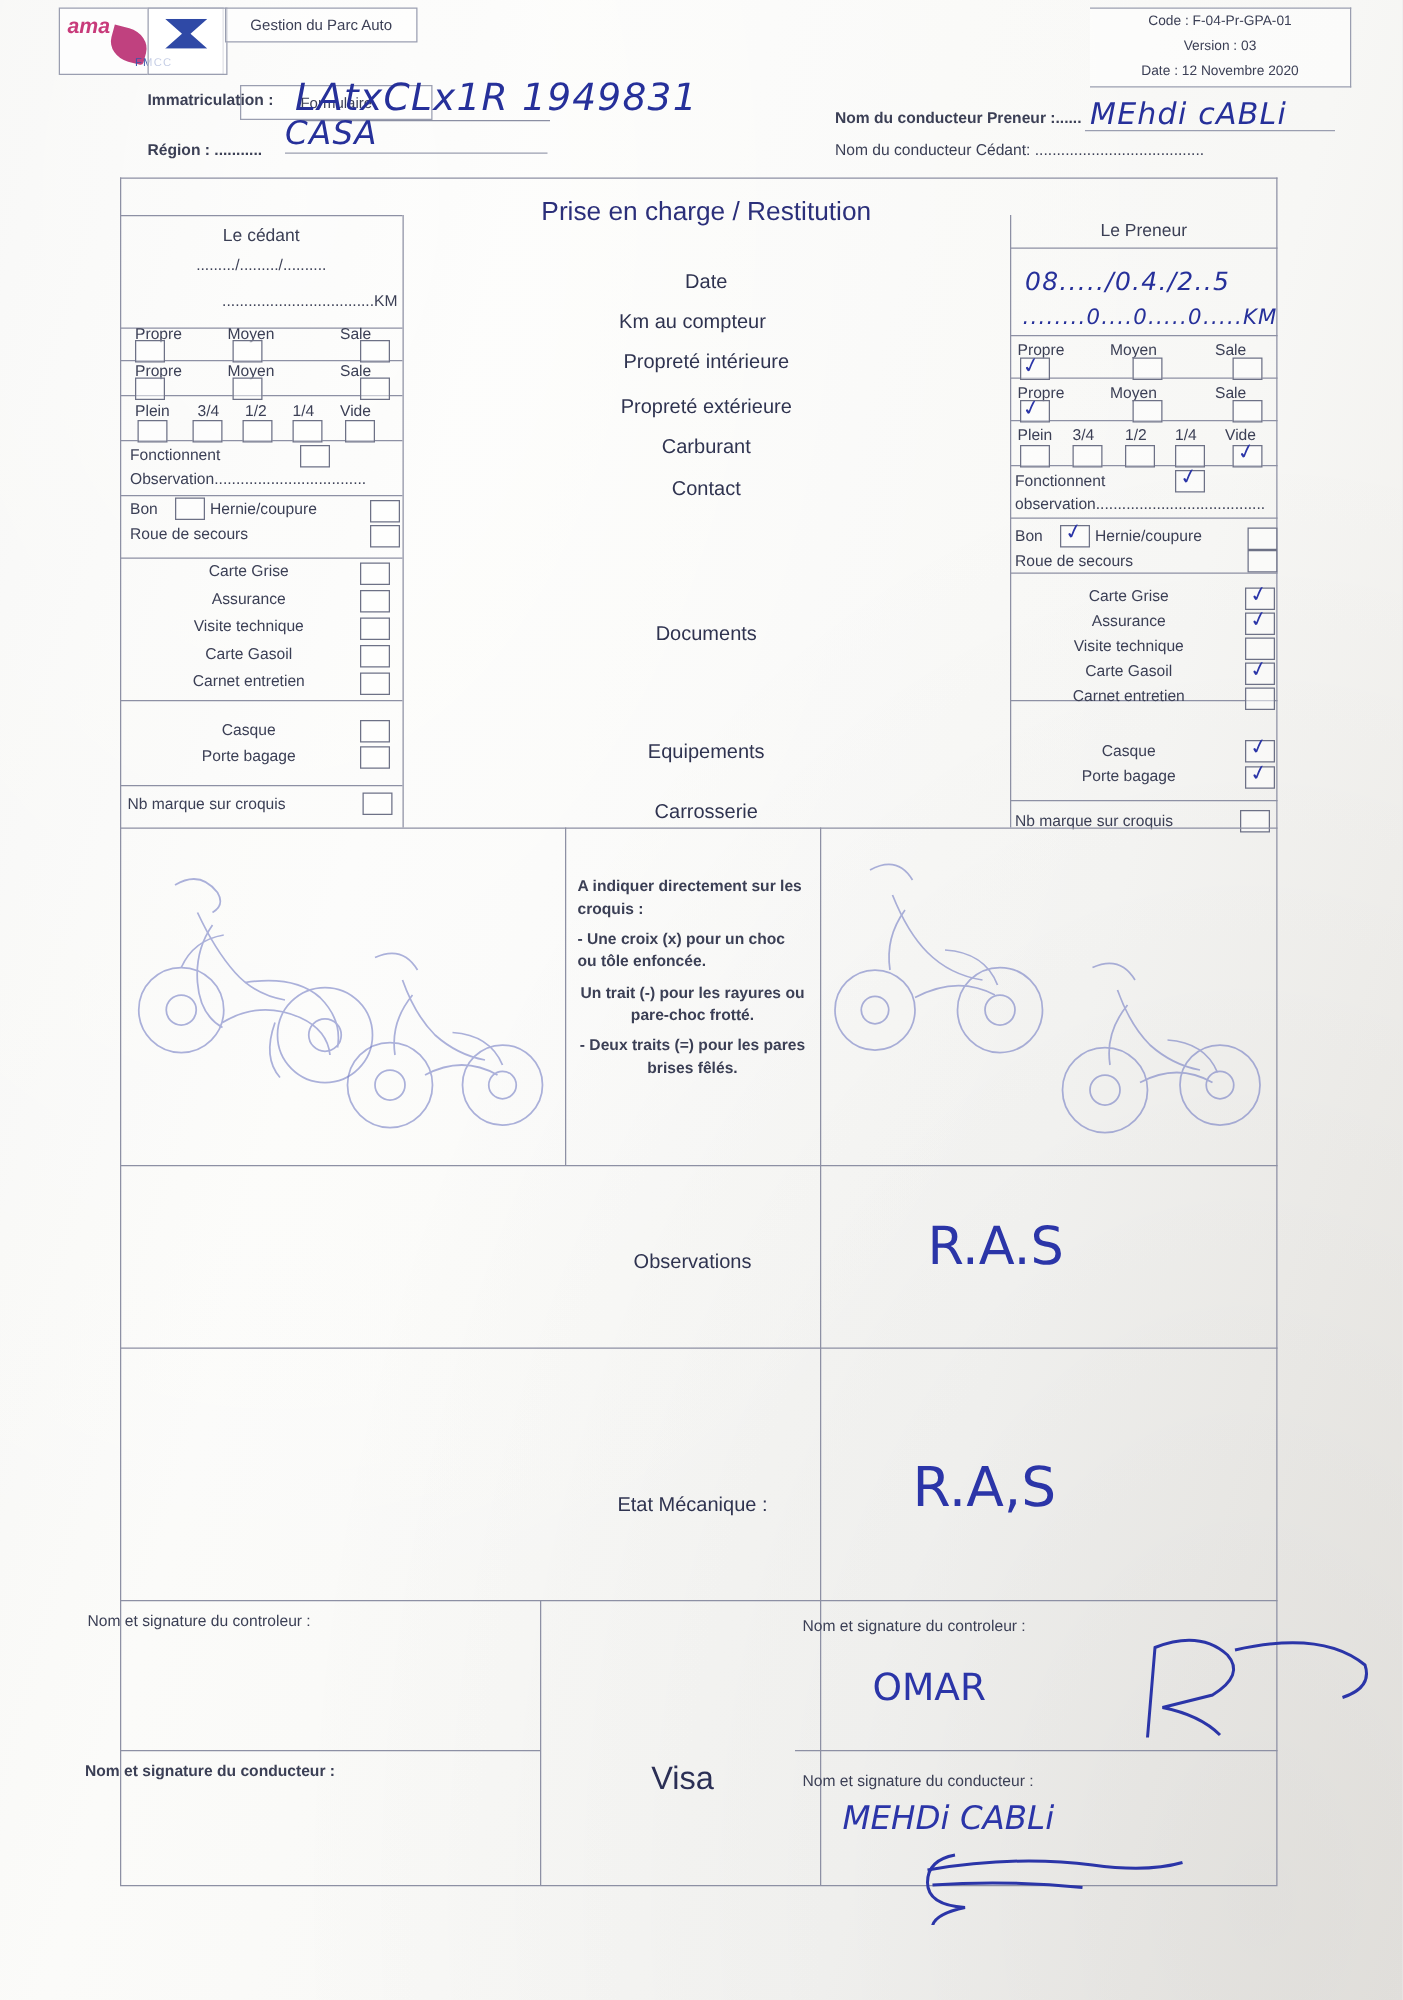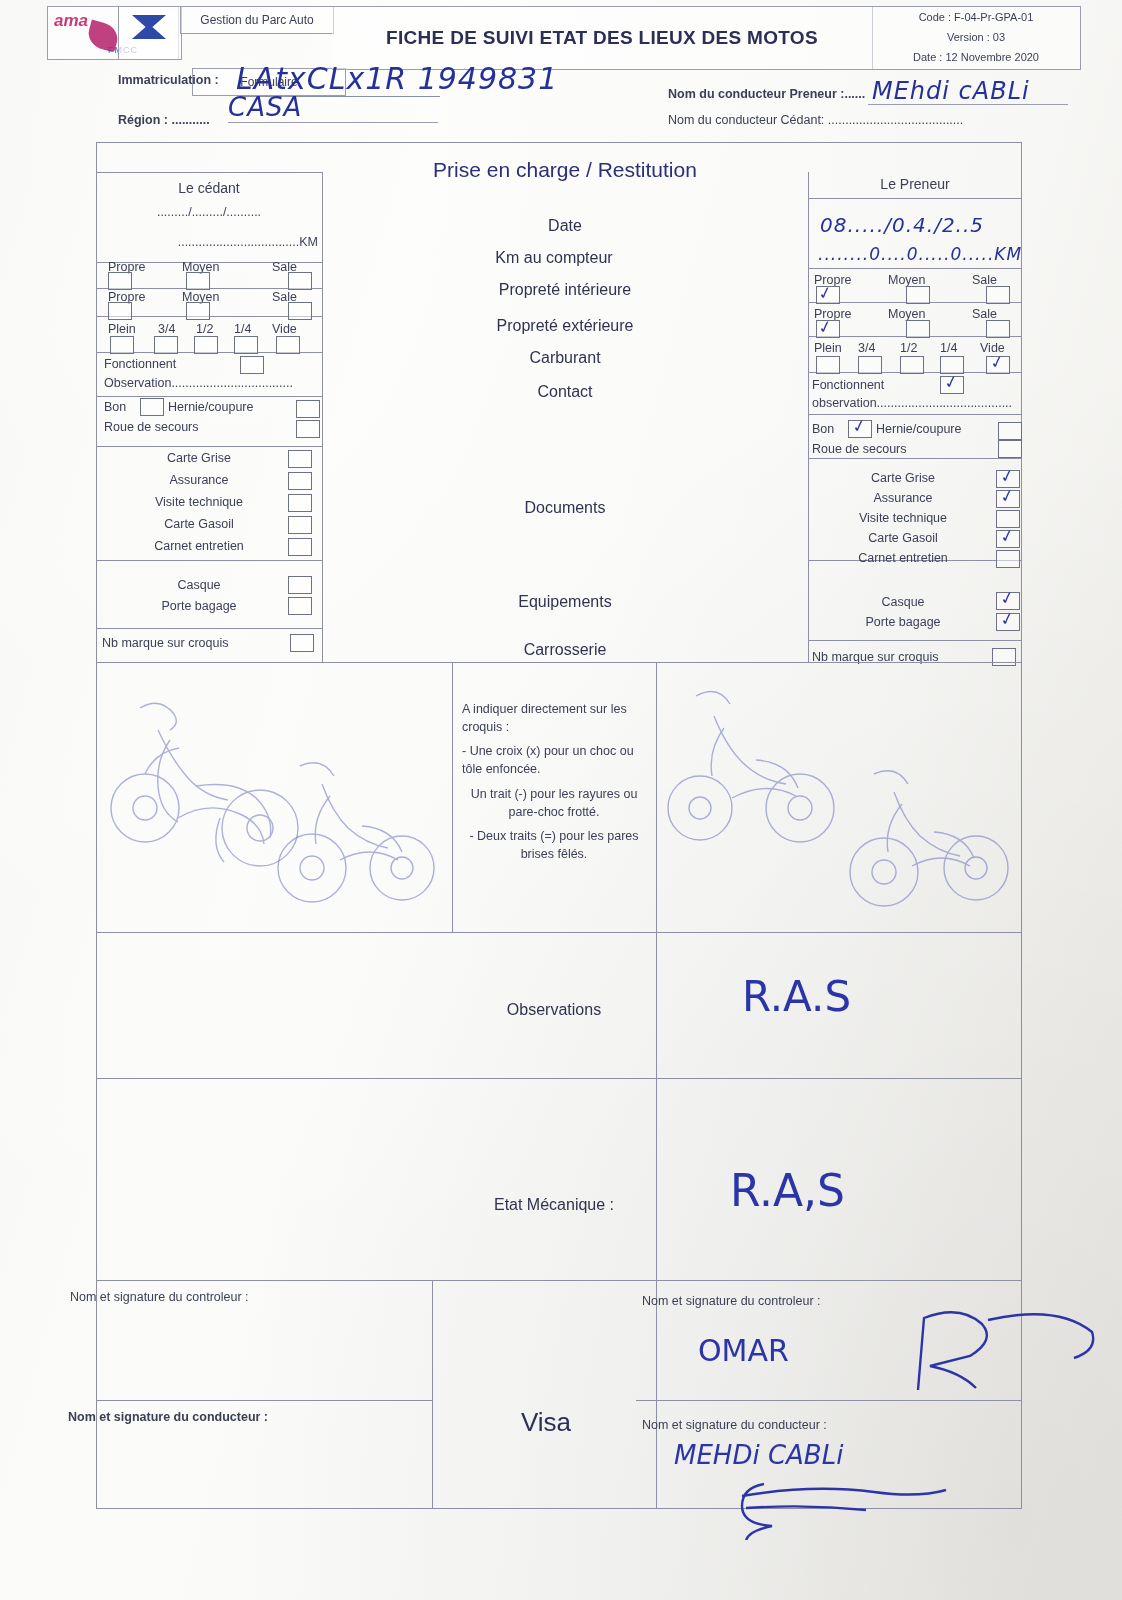--- a/index.html
+++ b/index.html
@@ -67,23 +67,20 @@
     <span class="mark"></span>
   </div>
 
   <div class="hdrbox ctr" style="left:180px;top:6px;width:152px;height:26px;">
     <span class="tiny" style="font-size:12px;">Gestion du Parc Auto</span>
   </div>
   <div class="hdrbox ctr" style="left:192px;top:32px;width:152px;height:26px;margin-top:36px;">
     <span class="tiny" style="font-size:12px;">Formulaire</span>
   </div>
 
-  <div class="hdrbox ctr" style="left:332px;top:6px;width:540px;height:62px;border-left:none;">
-    <span class="title">FICHE DE SUIVI ETAT DES LIEUX DES MOTOS</span>
-  </div>
 
   <div class="hdrbox" style="left:872px;top:6px;width:208px;height:62px;border-left:none;">
     <div class="ctr" style="height:20px;">
         <span class="tiny">Code : F-04-Pr-GPA-01</span>
       </div>
     <div class="ctr" style="height:20px;">
         <span class="tiny">Version : 03</span>
       </div>
     <div class="ctr" style="height:20px;">
         <span class="tiny">Date : 12 Novembre 2020</span>
@@ -447,21 +444,21 @@
       <circle cx="132" cy="128" r="32"></circle>
         <circle cx="132" cy="128" r="11"></circle>
       <path d="M30 26 q22 -10 34 10"></path>
       <path d="M52 44 q10 28 26 44 q18 16 40 20"></path>
       <path d="M60 56 q-18 22 -14 48"></path>
       <path d="M70 120 q30 -16 58 0"></path>
       <path d="M92 86 q30 2 40 26"></path>
     </g>
   </svg>
 
-  <div class="cell" style="left:456px;top:700px;width:196px;height:200px;padding:0 6px;">
+  <div class="cell" style="left:456px;top:700px;width:196px;height:200px;padding:0 6px;font-weight:bold;">
     <div class="small" style="line-height:1.45;">A indiquer directement sur les croquis :</div>
     <div class="small" style="line-height:1.45;margin-top:6px;">- Une croix (x) pour un choc ou tôle enfoncée.</div>
     <div class="small" style="line-height:1.45;margin-top:6px;text-align:center;">Un trait (-) pour les rayures ou pare-choc frotté.</div>
     <div class="small" style="line-height:1.45;margin-top:6px;text-align:center;">- Deux traits (=) pour les pares brises fêlés.</div>
   </div>
 
   <svg class="scooter" style="left:660px;top:668px;width:200px;height:200px;" viewBox="0 0 200 200">
     <g fill="none" stroke="#6a74c0" stroke-width="1.4">
       <circle cx="40" cy="140" r="32"></circle>
         <circle cx="40" cy="140" r="11"></circle>

